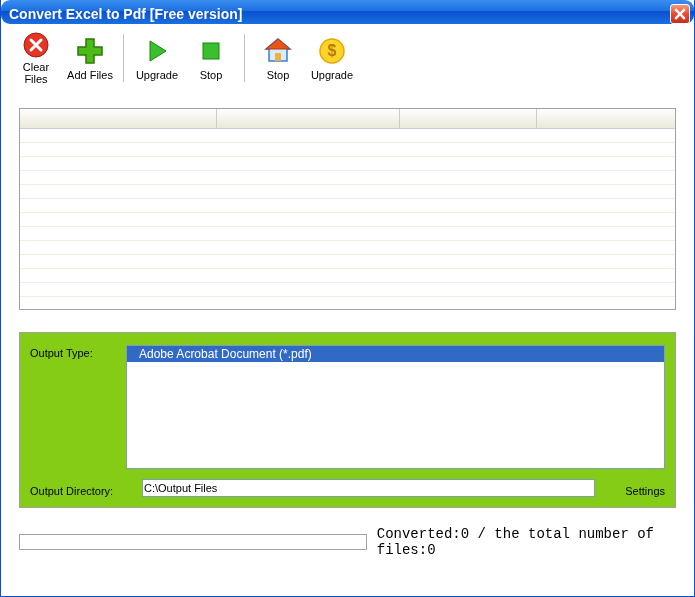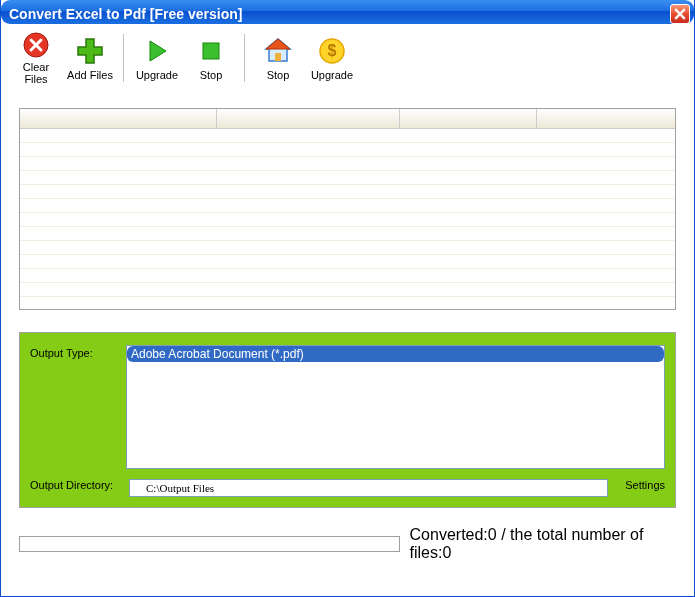--- a/index.html
+++ b/index.html
@@ -116,39 +116,38 @@
     padding-top: 2px;
   }
   .type-list {
     flex: 1;
     height: 124px;
     border: 1px solid #7f9db9;
     background: #fff;
     overflow: hidden;
   }
   .type-item {
-    padding: 1px 4px;
+    padding: 1px 12px;
     background: #316AC5;
     color: #fff;
     font-size: 12px;
     cursor: pointer;
-    border-radius: 6px;
   }
   .dir-row {
     display: flex;
-    align-items: flex-start;
-    gap: 11px;
+    align-items: flex-end;
+    gap: 24px;
   }
   .dir-label { width: 88px; }
   .dir-input {
     flex: 1;
     height: 18px;
     border: 1px solid #7f9db9;
-    padding: 1px 16px;
-    font-family: Liberation Serif, serif;
+    padding: 1px 1px;
+    font-family: Liberation Sans, sans-serif;
     font-size: 11px;
     outline: none;
   }
   .settings-link {
     color: #000;
     cursor: pointer;
     margin-left: 6px;
   }
   .status-row {
     margin-top: 18px;
@@ -157,21 +156,22 @@
     gap: 10px;
   }
   .progress {
     width: 400px;
     height: 16px;
     border: 1px solid #a0a0a0;
     background: #fff;
   }
   .status-text {
     color: #000;
-    font-size: 16px;
+    font-size: 14px;
+    font-family: Liberation Mono, monospace;
   }
 </style>
 </head>
 <body>
 
 <div class="window">
   <div class="titlebar">
     <span>Convert Excel to Pdf [Free version]</span>
     <div class="titlebar-buttons">
       <div class="titlebar-btn close-btn">

